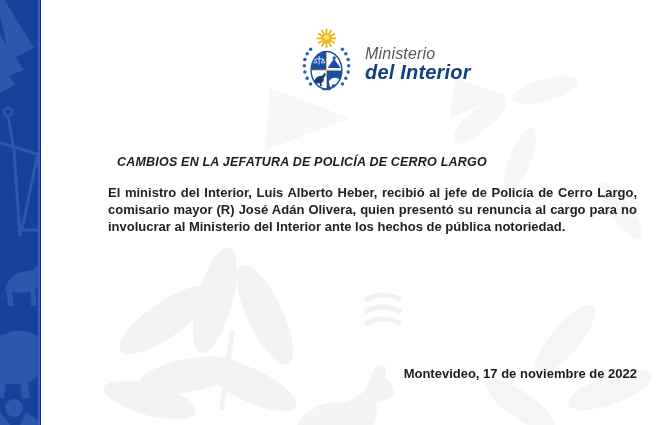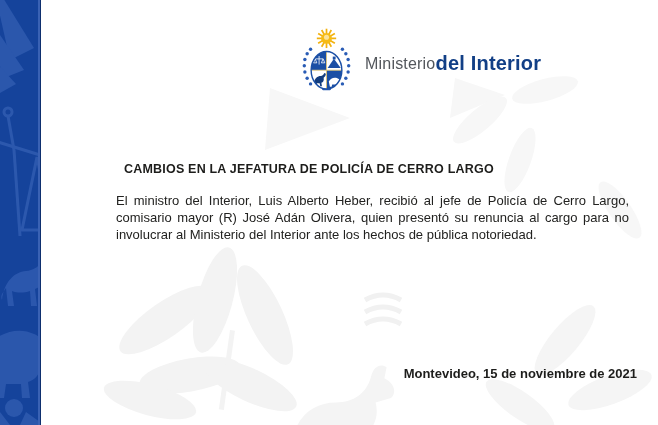--- a/index.html
+++ b/index.html
@@ -19,33 +19,33 @@
     background:#15439b;
   }
   .sideband .edge-light{position:absolute;right:1px;top:0;bottom:0;width:2px;background:#3a62b4;}
   .sideband .edge-dark{position:absolute;right:0;top:0;bottom:0;width:1px;background:#0e2f6e;}
   .sideband svg{position:absolute;left:0;top:0;}
   
   .header{
     position:absolute;top:27px;left:298px;z-index:2;
     display:flex;align-items:center;gap:10px;
   }
-  .logo-text{display:flex;flex-direction:row;line-height:19px;padding-top:6px;}
+  .logo-text{display:flex;flex-direction:column;line-height:19px;padding-top:6px;font-style:italic;}
   .logo-line1{font-size:16px;color:#53575c;letter-spacing:.2px;}
   .logo-line2{font-size:20px;font-weight:700;color:#123f86;letter-spacing:.2px;}
   
   .headline{
     position:absolute;top:146px;left:108px;right:21px;z-index:2;
     font-size:12.5px;font-weight:700;color:#1d1d1b;letter-spacing:.2px;
   }
   .bodytext{
     position:absolute;top:184px;left:108px;right:21px;z-index:2;
     font-size:13px;line-height:17px;color:#222220;text-align:justify;
   }
-  .bodytext p{margin:8px;}
+  .bodytext p{margin:0;font-weight:bold;}
   .bodytext p + p{margin-top:17px;}
   .dateline{
     position:absolute;top:366px;left:108px;right:21px;z-index:2;
     text-align:right;font-size:13px;font-weight:700;color:#1d1d1b;
   }
 </style>
 </head>
 <body>
 
 <div class="page">
@@ -208,21 +208,21 @@
         </g>
         <ellipse cx="50" cy="76" rx="27" ry="33" fill="none" stroke="#1b4fa5" stroke-width="2.5"></ellipse>
       </g>
     </svg>
     <div class="logo-text">
       <span class="logo-line1">Ministerio</span>
       <span class="logo-line2">del Interior</span>
     </div>
   </div>
 
-  <h1 class="headline" style="margin:16px;">CAMBIOS EN LA JEFATURA DE POLICÍA DE CERRO LARGO</h1>
+  <h1 class="headline" style="margin:9px;font-style:italic;">CAMBIOS EN LA JEFATURA DE POLICÍA DE CERRO LARGO</h1>
 
   <div class="bodytext">
     <p>El ministro del Interior, Luis Alberto Heber, recibió al jefe de Policía de Cerro Largo, comisario mayor (R) José Adán Olivera, quien presentó su renuncia al cargo para no involucrar al Ministerio del Interior ante los hechos de pública notoriedad.</p>
   </div>
 
-  <div class="dateline">Montevideo, 15 de noviembre de 2021</div>
+  <div class="dateline">Montevideo, 17 de noviembre de 2022</div>
 
 </div>
 
 </body></html>

